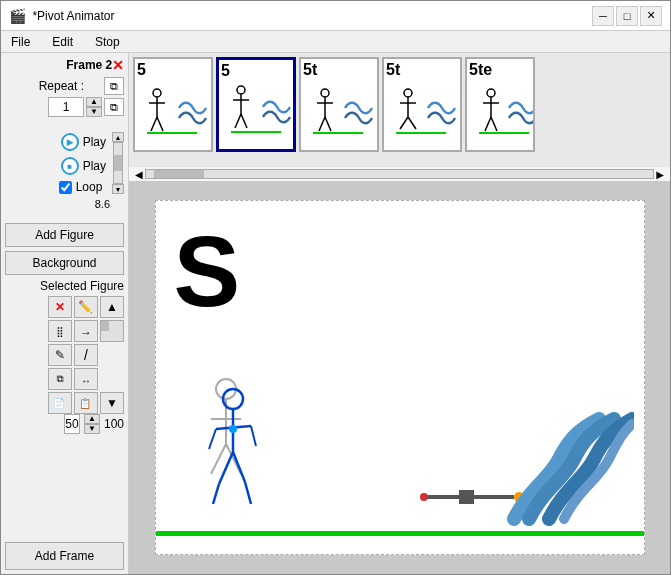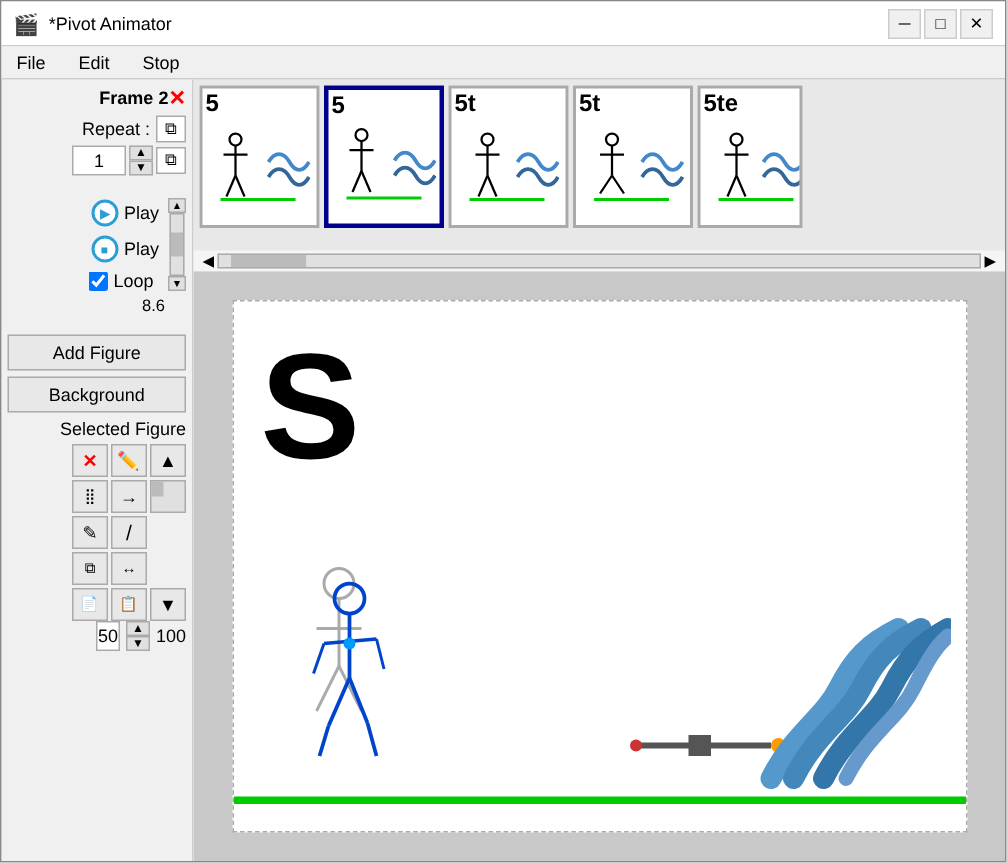--- a/index.html
+++ b/index.html
@@ -94,21 +94,21 @@
     }
     .frame-x-btn {
       color: red;
       font-weight: bold;
       cursor: pointer;
       font-size: 14px;
     }
     .repeat-row {
       display: flex;
       align-items: center;
-      gap: 4px;
+      gap: 20px;
       margin-bottom: 2px;
     }
     .repeat-label { font-size: 12px; }
     .copy-btn {
       width: 20px; height: 18px;
       background: #fff;
       border: 1px solid #aaa;
       cursor: pointer;
       font-size: 10px;
       display: flex; align-items: center; justify-content: center;
@@ -482,20 +482,21 @@
 
       <div class="bottom-controls">
         <input type="text" class="size-input" value="50" style="">
         <div class="size-spinner">
           <button class="spinner-btn">▲</button>
           <button class="spinner-btn">▼</button>
         </div>
         <span class="size-max">100</span>
       </div>
 
+      <button class="add-frame-btn">Add Frame</button>
 
     </div>
 
     <div class="right-area">
 
       <div class="frame-strip-wrapper">
         <div class="frames-row">
 
           <div class="frame-thumb">
             <span class="frame-num">5</span>

